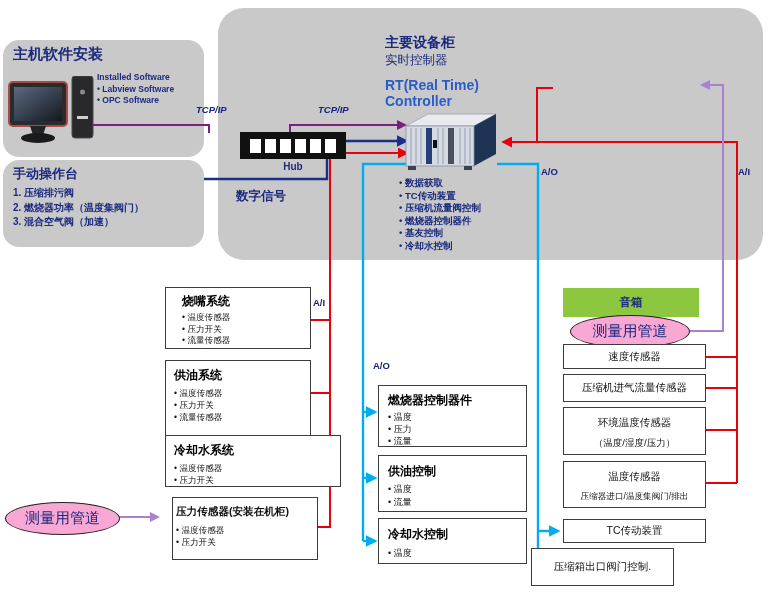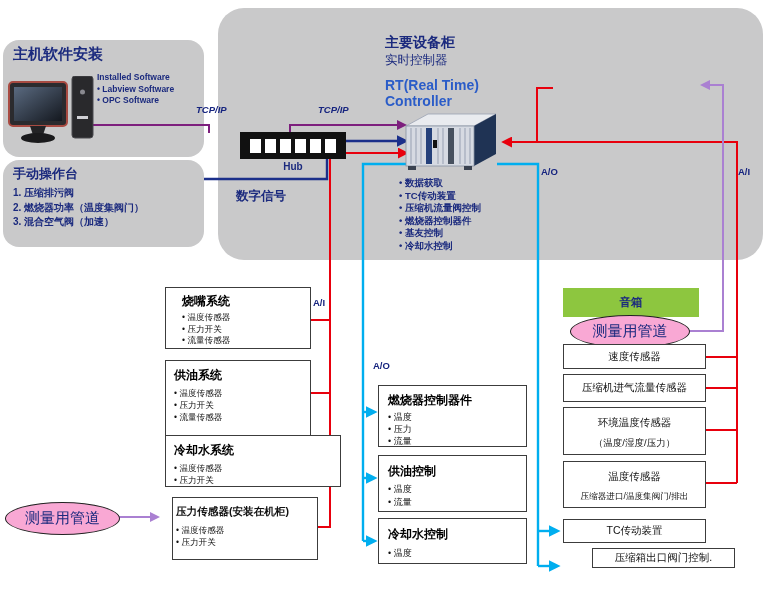--- a/index.html
+++ b/index.html
@@ -177,21 +177,21 @@
   <div class="wbox centered" style="left:563px;top:374px;width:143px;height:28px;font-size:10.5px;">压缩机进气流量传感器</div>
   <div class="wbox" style="left:563px;top:407px;width:143px;height:48px;text-align:center;padding-top:8px;">
     <div style="font-size:10.5px;">环境温度传感器</div>
     <div style="font-size:9.5px;margin-top:7px;">（温度/湿度/压力）</div>
   </div>
   <div class="wbox" style="left:563px;top:461px;width:143px;height:47px;text-align:center;padding-top:8px;">
     <div style="font-size:10.5px;">温度传感器</div>
     <div style="font-size:8.6px;margin-top:7px;">压缩器进口/温度集阀门/排出</div>
   </div>
   <div class="wbox centered" style="left:563px;top:519px;width:143px;height:24px;font-size:10.5px;">TC传动装置</div>
-  <div class="wbox centered" style="left:592px;top:548px;width:143px;height:20px;font-size:10.5px;">压缩箱出口阀门控制.</div>
+  <div class="wbox centered" style="left:531px;top:548px;width:143px;height:38px;font-size:10.5px;">压缩箱出口阀门控制.</div>
 
   <div class="wbox" style="left:165px;top:287px;width:146px;height:62px;padding:5px 16px;">
     <div class="boxtitle">烧嘴系统</div>
     <div style="font-size:8.6px;line-height:11.5px;margin-top:2px;">
       <div class="blt">温度传感器</div>
       <div class="blt">压力开关</div>
       <div class="blt">流量传感器</div>
     </div>
   </div>
   <div class="wbox" style="left:165px;top:360px;width:146px;height:78px;padding:6px 8px;">

